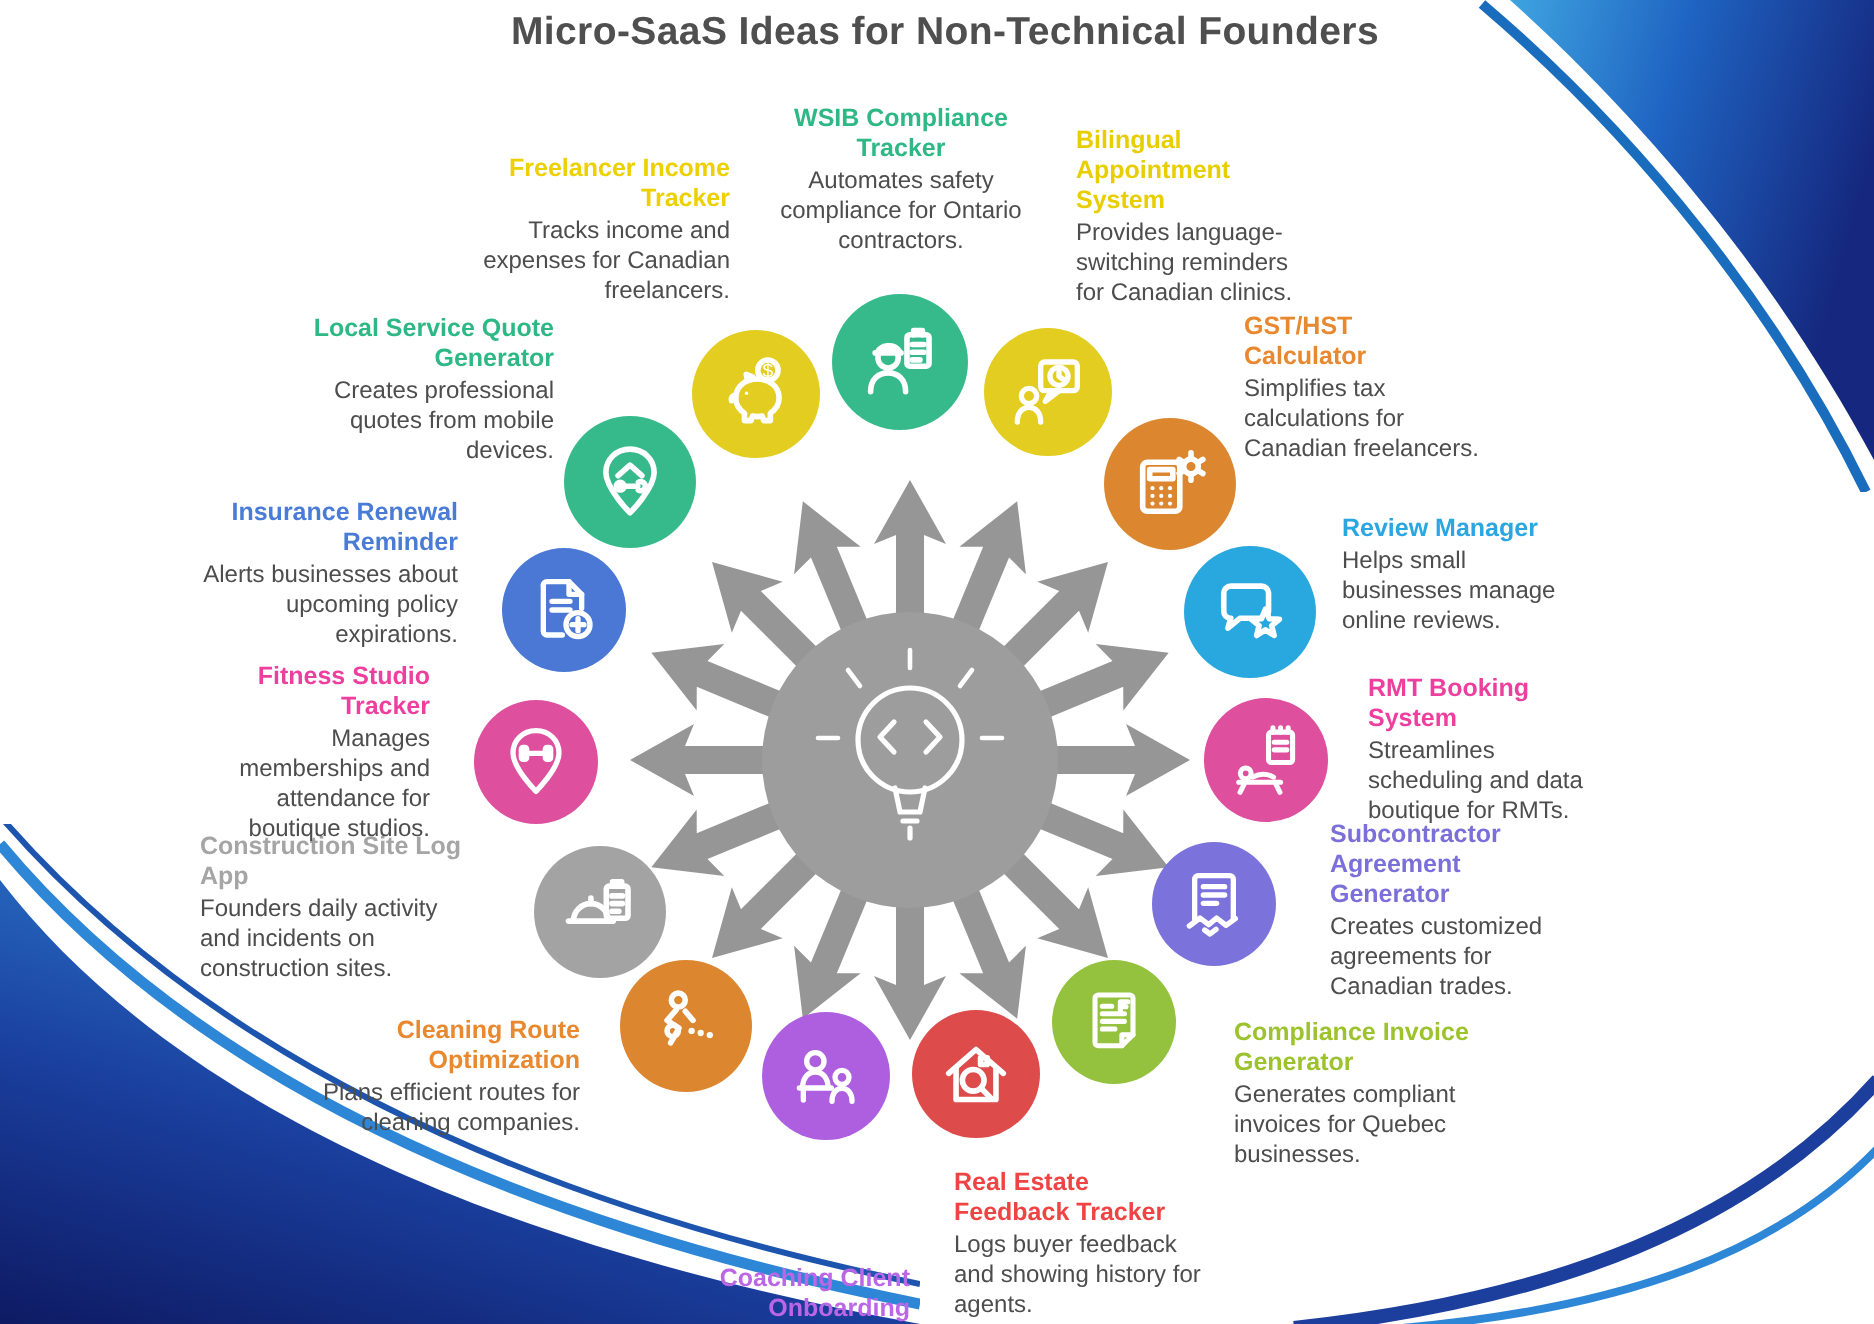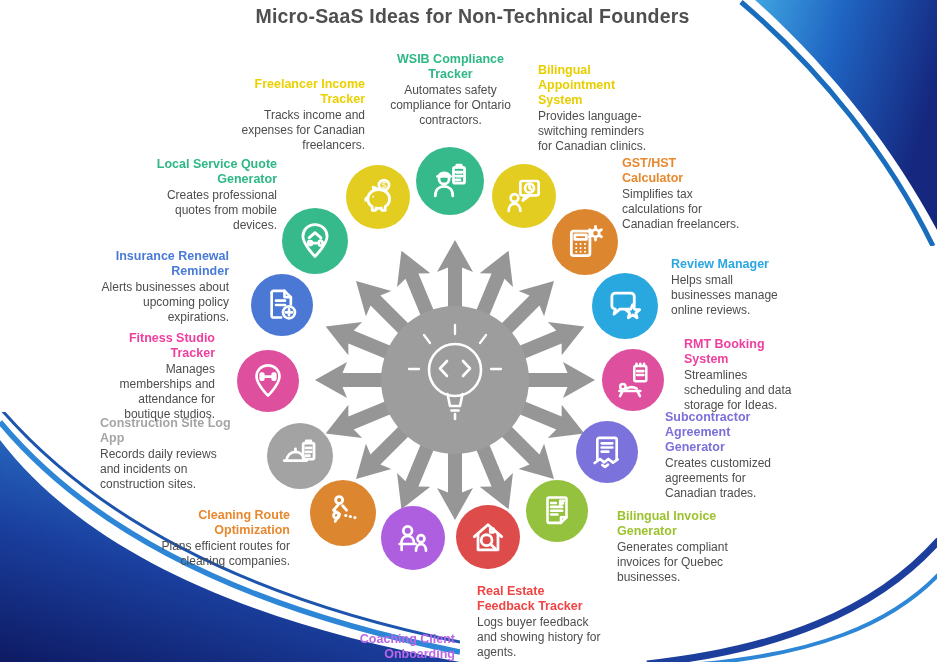--- a/index.html
+++ b/index.html
@@ -173,21 +173,21 @@
         <path d="M14.2,3.2 v-1.4 M16.6,3.2 v-1.4 M19,3.2 v-1.4"></path>
         <path d="M14.6,6.4 h4 M14.6,8.8 h4"></path>
         <circle cx="5.6" cy="16.2" r="1.7"></circle>
         <path d="M7.8,17.4 c2.2,-1.2 4.4,-1.2 6.6,0"></path>
         <path d="M3.4,19 h13.2"></path>
         <path d="M5.4,19 l-1.6,3.2 M14.8,19 l1.6,3.2"></path>
       </svg>
     </div>
     <div class="label" style="left:684px;top:337px;width:120px;text-align:left">
       <div class="ttl" style="color: rgb(238, 63, 159);">RMT Booking System</div>
-      <div class="desc">Streamlines scheduling and data storage for Ideas.</div>
+      <div class="desc">Streamlines scheduling and data boutique for RMTs.</div>
     </div>
   </div>
 
   <div>
     <div class="circle" style="left: 576px; top: 421px; width: 62px; height: 62px; background-color: rgb(123, 114, 220); color: rgb(123, 114, 220);">
       <svg class="ic" viewBox="0 0 24 24" width="40" height="40" stroke="#fff" fill="none" stroke-width="1.6" stroke-linecap="round" stroke-linejoin="round">
         <path d="M6.2,16.5 V4.6 a1.1,1.1 0 0 1 1.1,-1.1 h9.4 a1.1,1.1 0 0 1 1.1,1.1 V16.5"></path>
         <path d="M8.8,6.8 h6.4 M8.8,9.3 h6.4 M8.8,11.8 h4"></path>
         <path d="M4.6,18.6 l3.2,-2.4 2.6,2 2.4,-2 2.8,2.2 2.8,-2"></path>
         <path d="M9.2,19.8 l1.6,1.2 1.8,-1.4"></path>
@@ -202,21 +202,21 @@
   <div>
     <div class="circle" style="left: 526px; top: 480px; width: 62px; height: 62px; background-color: rgb(148, 194, 62); color: rgb(148, 194, 62);">
       <svg class="ic" viewBox="0 0 24 24" width="38" height="38" stroke="#fff" fill="none" stroke-width="1.6" stroke-linecap="round" stroke-linejoin="round">
         <path d="M7,3.5 h10 a1,1 0 0 1 1,1 v11.5 l-3.5,3.5 H7 a1,1 0 0 1 -1,-1 V4.5 a1,1 0 0 1 1,-1 Z"></path>
         <path d="M18,16 h-3.5 v3.5"></path>
         <path d="M14,5.6 v3.4 M14,5.6 h2.4 M14,7.2 h1.8"></path>
         <path d="M8.3,7 h3 M8.3,9.4 h7 M8.3,11.8 h7 M8.3,14.2 h4"></path>
       </svg>
     </div>
     <div class="label" style="left:617px;top:509px;width:125px;text-align:left">
-      <div class="ttl" style="color: rgb(156, 194, 46);">Bilingual Invoice Generator</div>
+      <div class="ttl" style="color: rgb(156, 194, 46);">Compliance Invoice Generator</div>
       <div class="desc">Generates compliant invoices for Quebec businesses.</div>
     </div>
   </div>
 
   <div>
     <div class="circle" style="left: 456px; top: 505px; width: 64px; height: 64px; background-color: rgb(221, 75, 75); color: rgb(221, 75, 75);">
       <svg class="ic" viewBox="0 0 24 24" width="42" height="42" stroke="#fff" fill="none" stroke-width="1.6" stroke-linecap="round" stroke-linejoin="round">
         <path d="M4.2,11.8 L12,5 l7.8,6.8"></path>
         <path d="M6.3,10.2 V19.3 h11.4 V10.2"></path>
         <rect x="13.3" y="7.4" width="1.9" height="1.9"></rect>
@@ -272,21 +272,21 @@
         <path d="M4.4,14.6 a5,5 0 0 1 10,0"></path>
         <path d="M3,14.6 h12.8"></path>
         <path d="M9.4,9.6 v-1.6"></path>
         <rect x="13.8" y="4.6" width="6.2" height="9.2" rx="0.8"></rect>
         <path d="M15.6,4.6 v-1.2 h2.6 v1.2"></path>
         <path d="M15.4,7.4 h3 M15.4,9.6 h3 M15.4,11.8 h2"></path>
       </svg>
     </div>
     <div class="label" style="left:100px;top:416px;width:140px;text-align:left">
       <div class="ttl" style="color: rgb(165, 165, 165);">Construction Site Log App</div>
-      <div class="desc">Records daily reviews and incidents on construction sites.</div>
+      <div class="desc">Founders daily activity and incidents on construction sites.</div>
     </div>
   </div>
 
   <div>
     <div class="circle" style="left: 237px; top: 350px; width: 62px; height: 62px; background-color: rgb(222, 79, 158); color: rgb(222, 79, 158);">
       <svg class="ic" viewBox="0 0 24 24" width="40" height="40" stroke="#fff" fill="none" stroke-width="1.6" stroke-linecap="round" stroke-linejoin="round">
         <path d="M12,2.6 C8,2.6 5.1,5.6 5.1,9.3 C5.1,13.9 12,20.8 12,20.8 C12,20.8 18.9,13.9 18.9,9.3 C18.9,5.6 16,2.6 12,2.6 Z"></path>
         <path d="M9.4,9.4 h5.2"></path>
         <rect x="7.6" y="7.6" width="1.6" height="3.6" rx="0.5"></rect>
         <rect x="14.8" y="7.6" width="1.6" height="3.6" rx="0.5"></rect>

